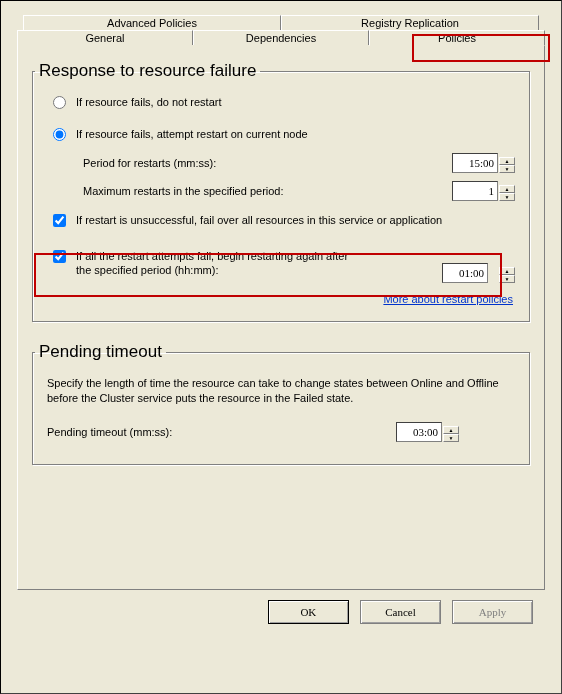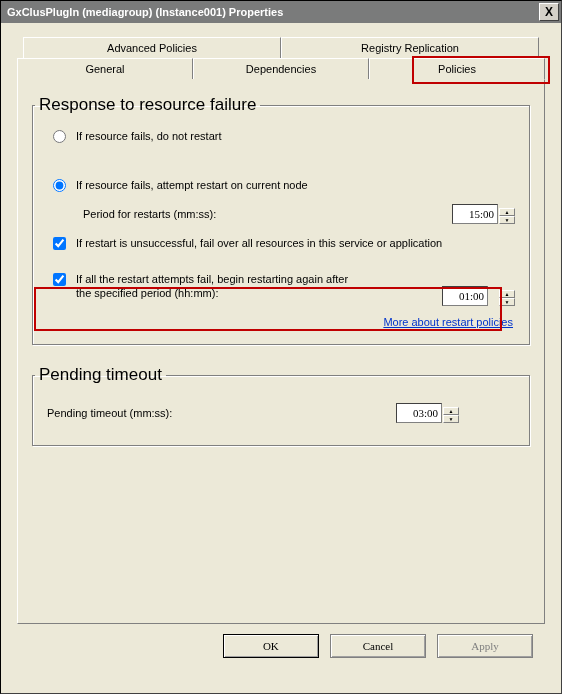--- a/index.html
+++ b/index.html
@@ -62,21 +62,21 @@
   .tabstrip {
     position: relative;
     margin: 0 2px;
   }
   .tabrow {
     display:flex;
     width:100%;
   }
   .tab {
     flex:1;
-    height:22px;
+    height:16px;
     display:flex;
     align-items:center;
     justify-content:center;
     border:1px solid #fff;
     border-right-color:#808080; border-bottom-color:#808080;
     background:#ece9d8;
     font-size:11px;
     box-sizing:border-box;
     position:relative;
   }
@@ -179,44 +179,40 @@
   }
   .desc {
     padding: 4px 12px 8px 12px;
     line-height:15px;
   }
   .button-bar {
     text-align:right;
     padding: 10px 14px 0 0;
   }
   .button-bar button {
-    width:96px;
+    width:81px;
     height:24px;
     margin-left:8px;
     border:1px solid #808080;
     background:#ece9d8;
     font-family:Tahoma; font-size:11px;
     box-shadow: inset 1px 1px 0 #fff, inset -1px -1px 0 #a0a0a0;
   }
   .button-bar button.default {
     border:1px solid #000;
   }
   .button-bar button.disabled {
     color:#808080;
   }
 </style>
 </head>
 <body>
 
 <div class="window">
 
-  <div class="titlebar">
-    <span class="title-text">GxClusPlugIn (mediagroup) (Instance001) Properties</span>
-    <button class="close"><span>X</span></button>
-  </div>
 
   <div class="client">
 
     <div class="tabstrip">
       <div class="tabrow upper">
         <div class="tab">
             <span>Advanced Policies</span>
           </div>
         <div class="tab">
             <span>Registry Replication</span>
@@ -239,36 +235,46 @@
       <div class="tabpanel" style="position:relative">
 
         <fieldset class="gbox">
           <legend>Response to resource failure</legend>
 
           <div class="radio-row">
             <input type="radio" name="rf" style="">
             <label>If resource fails, do not restart</label>
           </div>
 
-          <div class="radio-row" style="margin-top:27px">
+          <div class="radio-row" style="margin-top:10px">
             <input type="radio" name="rf" checked="" style="">
             <label>If resource fails, attempt restart on current node</label>
           </div>
 
           <div class="indent">
             <div class="field-row">
               <label>Period for restarts (mm:ss):</label>
               <div class="spinner">
                 <input type="text" value="15:00" style="">
                 <div class="updown">
                   <button class="ud-btn">▲</button>
                   <button class="ud-btn">▼</button>
                 </div>
               </div>
             </div>
+            <div class="field-row">
+              <label>Maximum restarts in the specified period:</label>
+              <div class="spinner">
+                <input type="text" value="1" style="">
+                <div class="updown">
+                  <button class="ud-btn">▲</button>
+                  <button class="ud-btn">▼</button>
+                </div>
+              </div>
+            </div>
           </div>
 
           <div class="check-row" style="padding-right:12px; position:relative">
             <input type="checkbox" checked="" style="">
             <label>If restart is unsuccessful, fail over all resources in this service or application</label>
           </div>
 
           <div class="check-row" style="margin-top:14px; align-items:flex-start; padding-right:12px;">
             <input type="checkbox" checked="" style="">
             <label style="max-width:290px">If all the restart attempts fail, begin restarting again after the specified period (hh:mm):</label>
@@ -282,20 +288,21 @@
             </div>
           </div>
 
           <a class="link">More about restart policies</a>
         </fieldset>
 
         <div class="red-box" style="left:16px; top:208px; width:468px; height:44px;"></div>
 
         <fieldset class="gbox" style="margin-bottom:4px">
           <legend>Pending timeout</legend>
+          <div class="desc">Specify the length of time the resource can take to change states between Online and Offline before the Cluster service puts the resource in the Failed state.</div>
           <div class="field-row" style="padding:0 12px">
             <label>Pending timeout (mm:ss):</label>
             <div class="spinner" style="margin-right:56px">
               <input type="text" value="03:00" style="">
               <div class="updown">
                 <button class="ud-btn">▲</button>
                 <button class="ud-btn">▼</button>
               </div>
             </div>
           </div>

